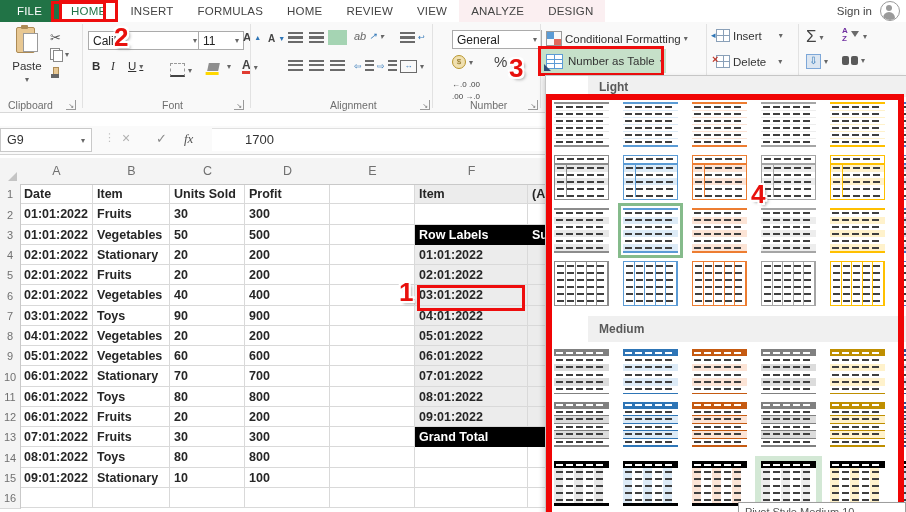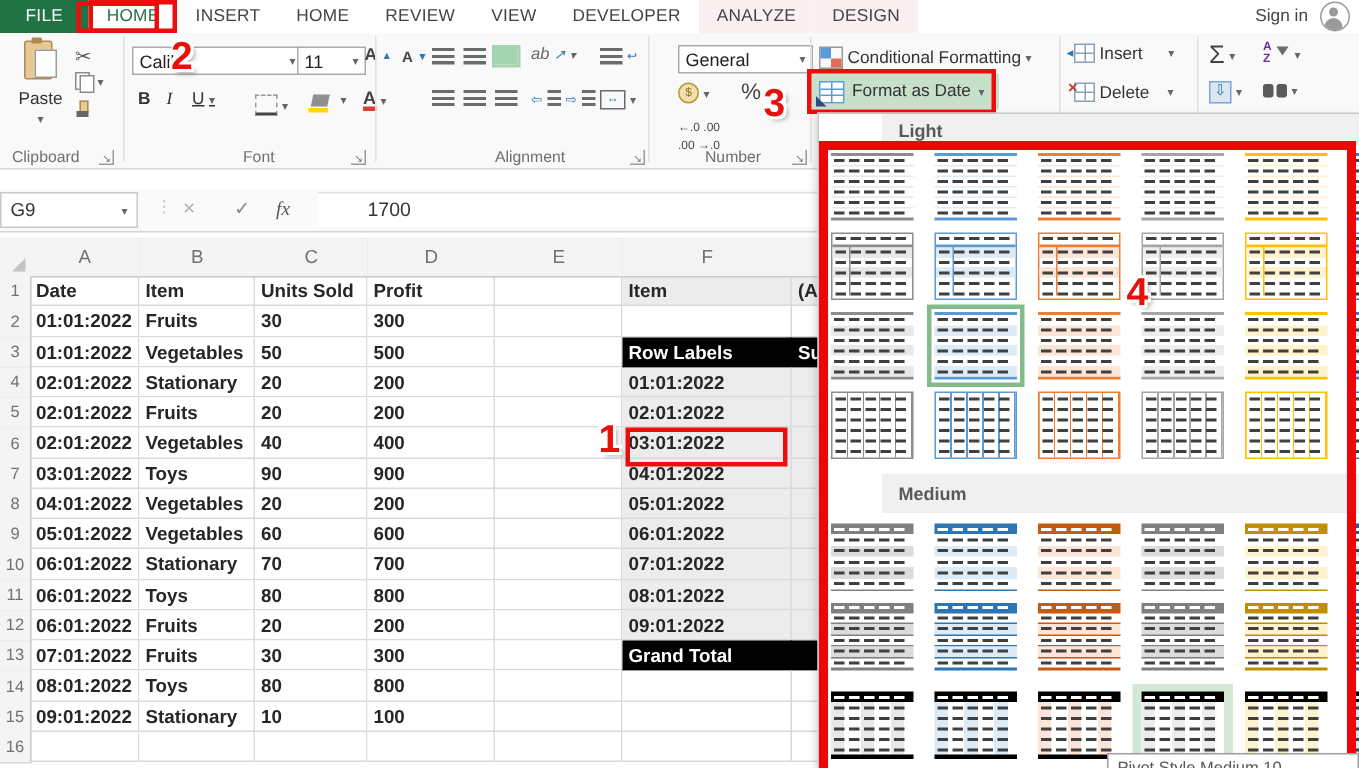--- a/index.html
+++ b/index.html
@@ -97,24 +97,24 @@
 </style>
 </head>
 <body>
 
 <div id="page">
 
   <div id="tabbar">
     <div class="tab file">FILE</div>
       <div class="tab active">HOME</div>
       <div class="tab">INSERT</div>
+      <div class="tab">FORMULAS</div>
       <div class="tab">HOME</div>
       <div class="tab">REVIEW</div>
       <div class="tab">VIEW</div>
-      <div class="tab">DEVELOPER</div>
       <div class="tab contextual">ANALYZE</div>
       <div class="tab contextual">DESIGN</div>
       <div class="signin">
       <span>Sign in</span>
       <span class="person"></span>
     </div>
   </div>
 
   <div id="ribbon">
 
@@ -282,21 +282,21 @@
         <span class="dd">▾</span>
       </div>
     <div class="rbtn" style="left:842px;top:34px;">
         <span class="binoc"></span>
         <span class="dd">▾</span>
       </div>
   </div>
 
   <div class="fatbtn">
     <span class="faticon"></span>
-    <span>Format as Date</span>
+    <span>Number as Table</span>
     <span class="dd">▾</span>
   </div>
 
   <div id="fbar">
     <div id="namebox">
       <span>G9</span>
       <span class="dd" style="margin-left:auto;">▾</span>
     </div>
     <span class="abs" style="left:104px;top:5px;color:#c0c0c0;font-size:11px;">⋮</span>
     <span class="abs" style="left:122px;top:4px;color:#b0b0b0;font-size:14px;">×</span>

